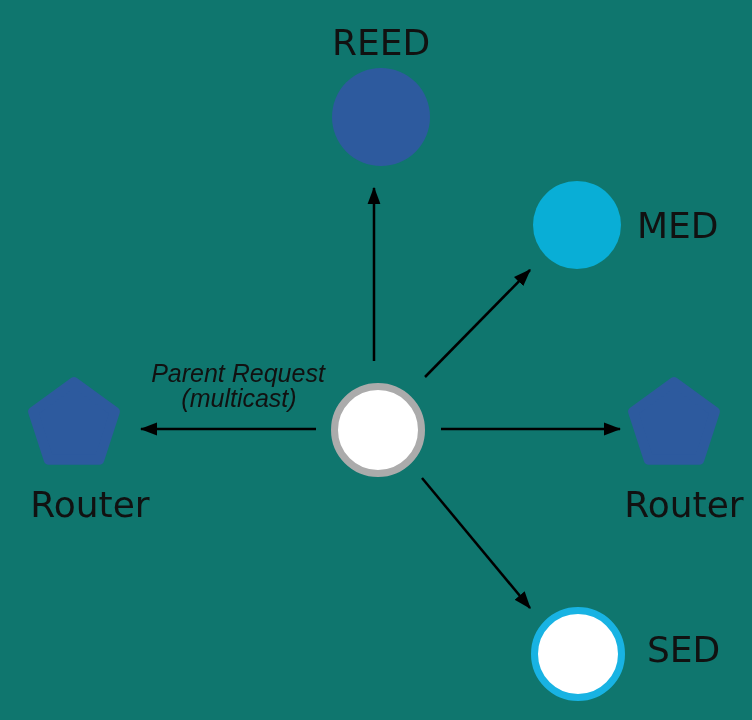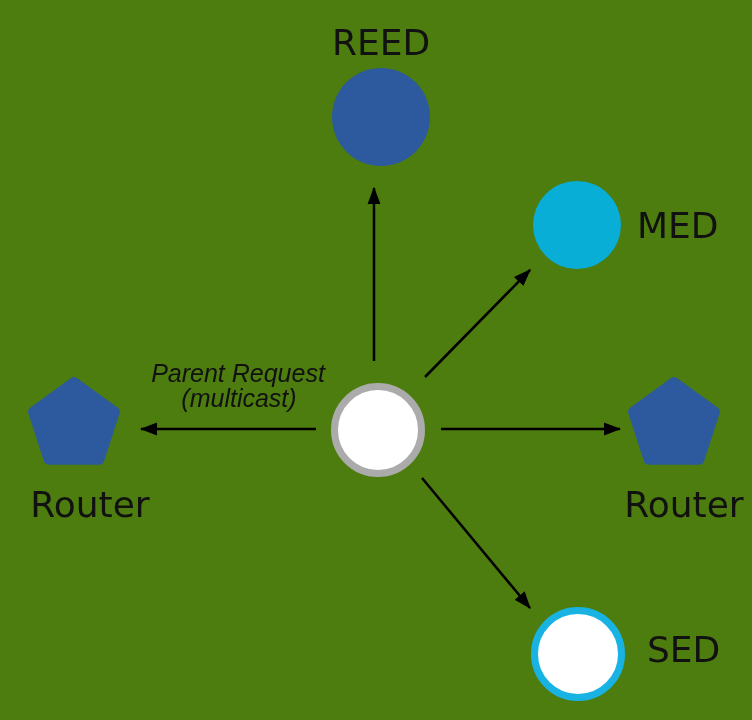--- a/index.html
+++ b/index.html
@@ -7,21 +7,21 @@
     padding: 0;
     background: #ffffff;
     width: 752px;
     height: 720px;
     overflow: hidden;
   }
   .stage {
     position: relative;
     width: 752px;
     height: 720px;
-    background: #4d7c0f;
+    background: #0f766e;
   }
   svg {
     display: block;
   }
   .node-label {
     font-family: "DejaVu Sans", sans-serif;
     font-size: 36px;
     font-weight: 400;
   }
   .annotation-label {

